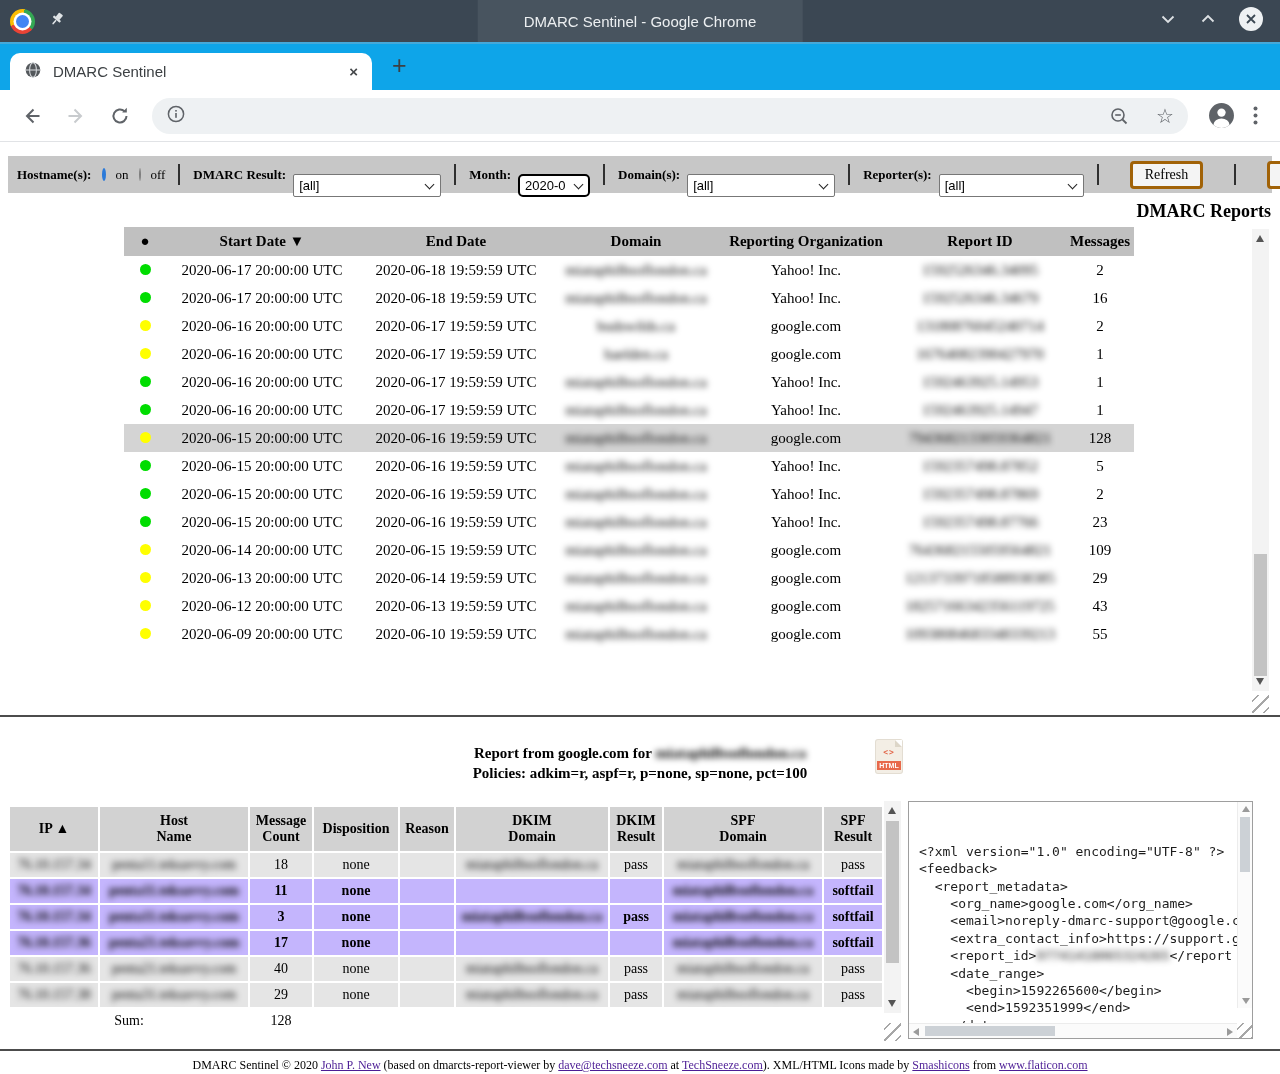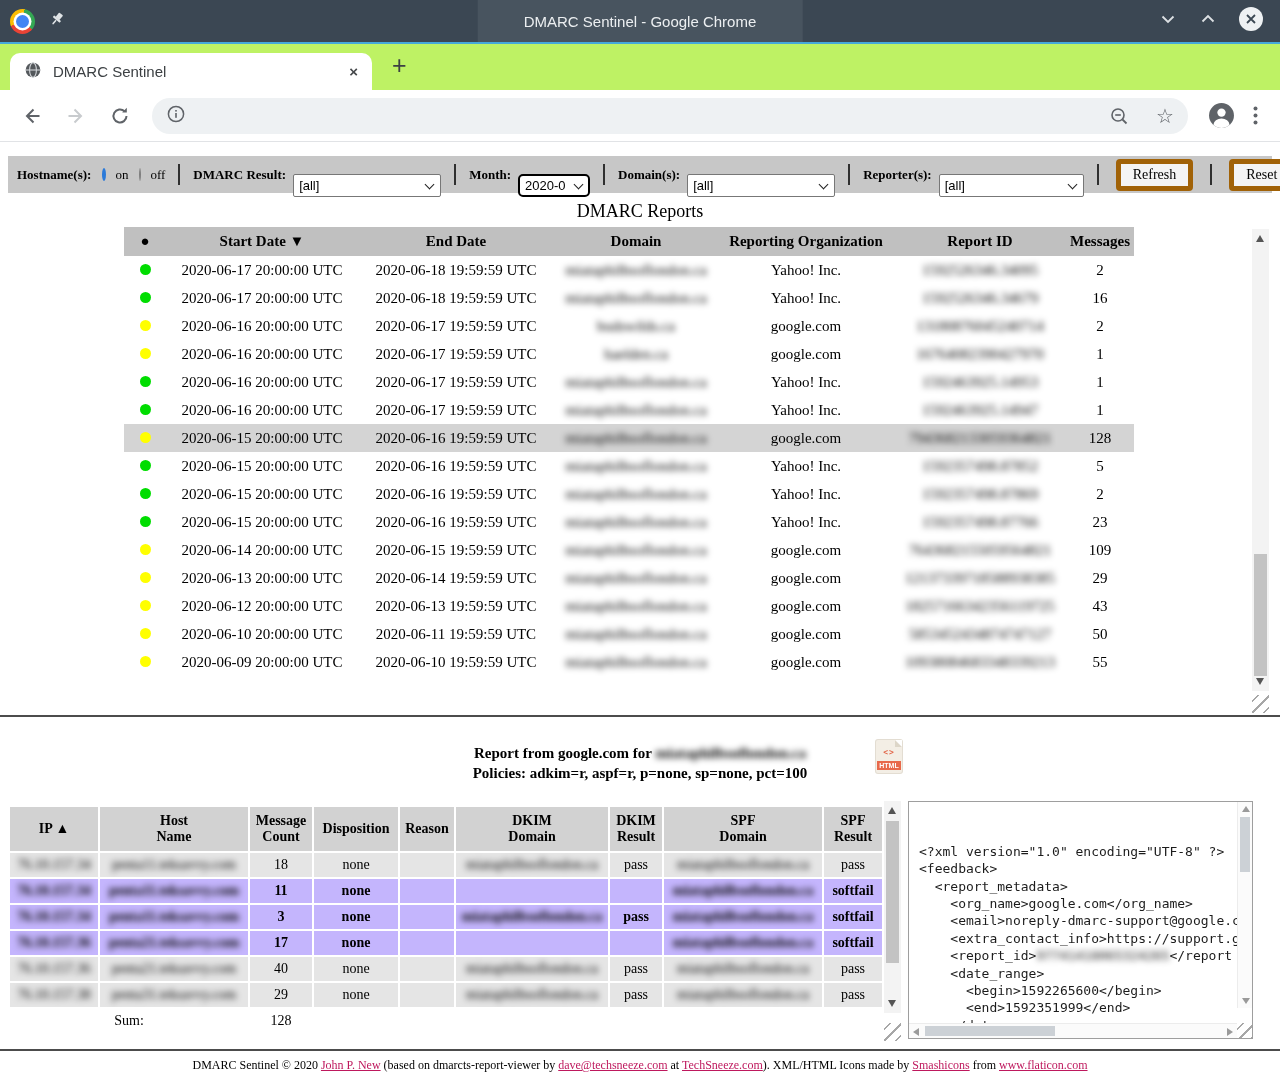--- a/index.html
+++ b/index.html
@@ -15,21 +15,21 @@
     background:conic-gradient(from 130deg, #e94335 0 33.3%, #fbbc04 0 66.6%, #34a853 0 100%); }
   .chrome-logo::before { content:""; position:absolute; inset:6px; border-radius:50%; background:#4285f4; box-shadow:0 0 0 2.5px #fff; }
   .pin-ico { margin-left:14px; flex:none; }
   .win-title { position:absolute; left:50%; top:0; bottom:0; transform:translateX(-50%);
     display:flex; align-items:center; padding:0 46px; background:rgba(255,255,255,0.07);
     color:#eceff1; font:15px "Liberation Sans", sans-serif; white-space:nowrap; }
   .winbtns { margin-left:auto; display:flex; align-items:center; gap:20px; padding-right:6px; }
 
   .accent-line { height:2px; background:#45a9da; }
 
-  .tabstrip { height:46px; background:#bef264; position:relative; }
+  .tabstrip { height:46px; background:#0ea5e9; position:relative; }
   .tab { position:absolute; left:10px; top:9px; width:362px; height:37px; background:#fff;
     border-radius:10px 10px 0 0; display:flex; align-items:center; padding:0 14px; }
   .tab-label { font:15px "Liberation Sans", sans-serif; color:#3c4043; margin-left:11px; }
   .tab-close { margin-left:auto; color:#46494c; font:600 15px "Liberation Sans", sans-serif; cursor:default; }
   .newtab-btn { position:absolute; left:392px; top:7px; color:#3c4043; font:300 25px "Liberation Sans", sans-serif; }
 
   .toolbar { height:52px; background:#fff; border-bottom:1px solid #e1e3e6; display:flex; align-items:center; padding:0 10px; }
   .nav-ico { margin:0 11px; flex:none; display:flex; }
   .omnibox { flex:1; height:36px; background:#eef1f3; border-radius:18px; margin:0 8px 0 10px;
     display:flex; align-items:center; padding:0 14px; }
@@ -49,25 +49,25 @@
   .radio.off { border:1.5px solid #7f7f7f; background:#fff; }
   .selwrap { position:relative; display:inline-block;margin-top:21px; }
   .selwrap::after { content:""; position:absolute; right:8px; top:7px; width:6px; height:6px;
     border-right:1.8px solid #222; border-bottom:1.8px solid #222; transform:rotate(45deg); pointer-events:none; }
   select { appearance:none; -webkit-appearance:none; font:13px "Liberation Sans", sans-serif;
     border:1px solid #777; border-radius:2px; background:#fff; height:23px; padding:1px 22px 1px 5px; }
   .sel-dmarc select { width:148px; }
   .sel-month select { width:72px; border:2px solid #000; border-radius:5px; }
   .sel-domain select { width:148px; }
   .sel-reporter select { width:145px; }
-  .fbtn { font:14px "Liberation Serif", serif; background:#f4f4f4; border:5px solid #a16207;
-    border-radius:4px; padding:3px 12px; margin:0 4px; }
+  .fbtn { font:14px "Liberation Serif", serif; background:#f4f4f4; border:3px solid #a16207;
+    border-radius:4px; padding:3px 12px; margin:0 18px; }
 
   
-  .reports-title { text-align:center; font-size:18px; font-weight:normal; margin:8px 9px 5px; }
+  .reports-title { text-align:right; font-size:18px; font-weight:bold; margin:8px 9px 5px; }
   .reports-area { position:relative; height:488px; }
   table.reports { border-collapse:collapse; table-layout:fixed; margin-left:124px; width:1010px; font-size:15px; }
   .reports th { background:#c0c0c0; font-weight:bold; height:29px; text-align:center; padding:0; }
   .reports td { height:28px; text-align:center; padding:0; overflow:hidden; }
   .reports tr.selected td { background:#d4d4d4; }
   .c-dot{width:42px;} .c-start{width:192px;} .c-end{width:196px;} .c-dom{width:164px;}
   .c-org{width:176px;} .c-rid{width:172px;} .c-msg{width:68px;}
   .dot { display:inline-block; width:11px; height:11px; border-radius:50%; }
   .dot.green { background:#00dd00; } .dot.yellow { background:#ffff00; }
   .blur { filter:blur(3px); }
@@ -121,21 +121,21 @@
   .xml-arr.up { top:4px; border-bottom:6px solid #9a9a9a; }
   .xml-arr.down { bottom:4px; border-top:6px solid #9a9a9a; }
   .xml-sbh { position:absolute; left:0; bottom:0; right:15px; height:15px; background:#fbfbfb; border-top:1px solid #ececec; }
   .xml-sbh .sb-thumb { top:2px; bottom:2px; left:16px; width:130px; height:auto; background:#ccd1d6; }
   .xml-arr-l { position:absolute; left:4px; top:3.5px; width:0; height:0; border-top:4px solid transparent; border-bottom:4px solid transparent; border-right:6px solid #9a9a9a; }
   .xml-arr-r { position:absolute; right:4px; top:3.5px; width:0; height:0; border-top:4px solid transparent; border-bottom:4px solid transparent; border-left:6px solid #9a9a9a; }
   .xml-grip { position:absolute; right:0; bottom:0; width:15px; height:15px; }
 
   .footer-hr { border:0; border-top:2px solid #4c4c4c; margin:8px 0 0; }
   .footer { text-align:center; font-size:12px; padding-top:7px; }
-  .footer a { color:#be185d; }
+  .footer a { color:#4c1d95; }
 </style>
 </head>
 <body>
 
 <div class="titlebar">
   <div class="chrome-logo"></div>
   <div class="pin-ico">
     <svg width="16" height="16" viewBox="0 0 16 16">
         <g fill="#dfe3e6" transform="rotate(40 8 8)">
           <rect x="5.5" y="1.5" width="5" height="6" rx="0.8"></rect>
@@ -396,29 +396,20 @@
             <td><span class="dot yellow"></span></td>
             <td>2020-06-12 20:00:00 UTC</td>
             <td>2020-06-13 19:59:59 UTC</td>
             <td><span class="blur">miataphilbsoflondon.ca</span></td>
             <td>google.com</td>
             <td><span class="blur">18257166342356119725</span></td>
             <td>43</td>
           </tr>
           <tr>
             <td><span class="dot yellow"></span></td>
-            <td>2020-06-10 20:00:00 UTC</td>
-            <td>2020-06-11 19:59:59 UTC</td>
-            <td><span class="blur">miataphilbsoflondon.ca</span></td>
-            <td>google.com</td>
-            <td><span class="blur">5853452434874747127</span></td>
-            <td>50</td>
-          </tr>
-          <tr>
-            <td><span class="dot yellow"></span></td>
             <td>2020-06-09 20:00:00 UTC</td>
             <td>2020-06-10 19:59:59 UTC</td>
             <td><span class="blur">miataphilbsoflondon.ca</span></td>
             <td>google.com</td>
             <td><span class="blur">10938084683348339213</span></td>
             <td>55</td>
           </tr>
         </tbody>
     </table>
     <div class="reports-sb">

